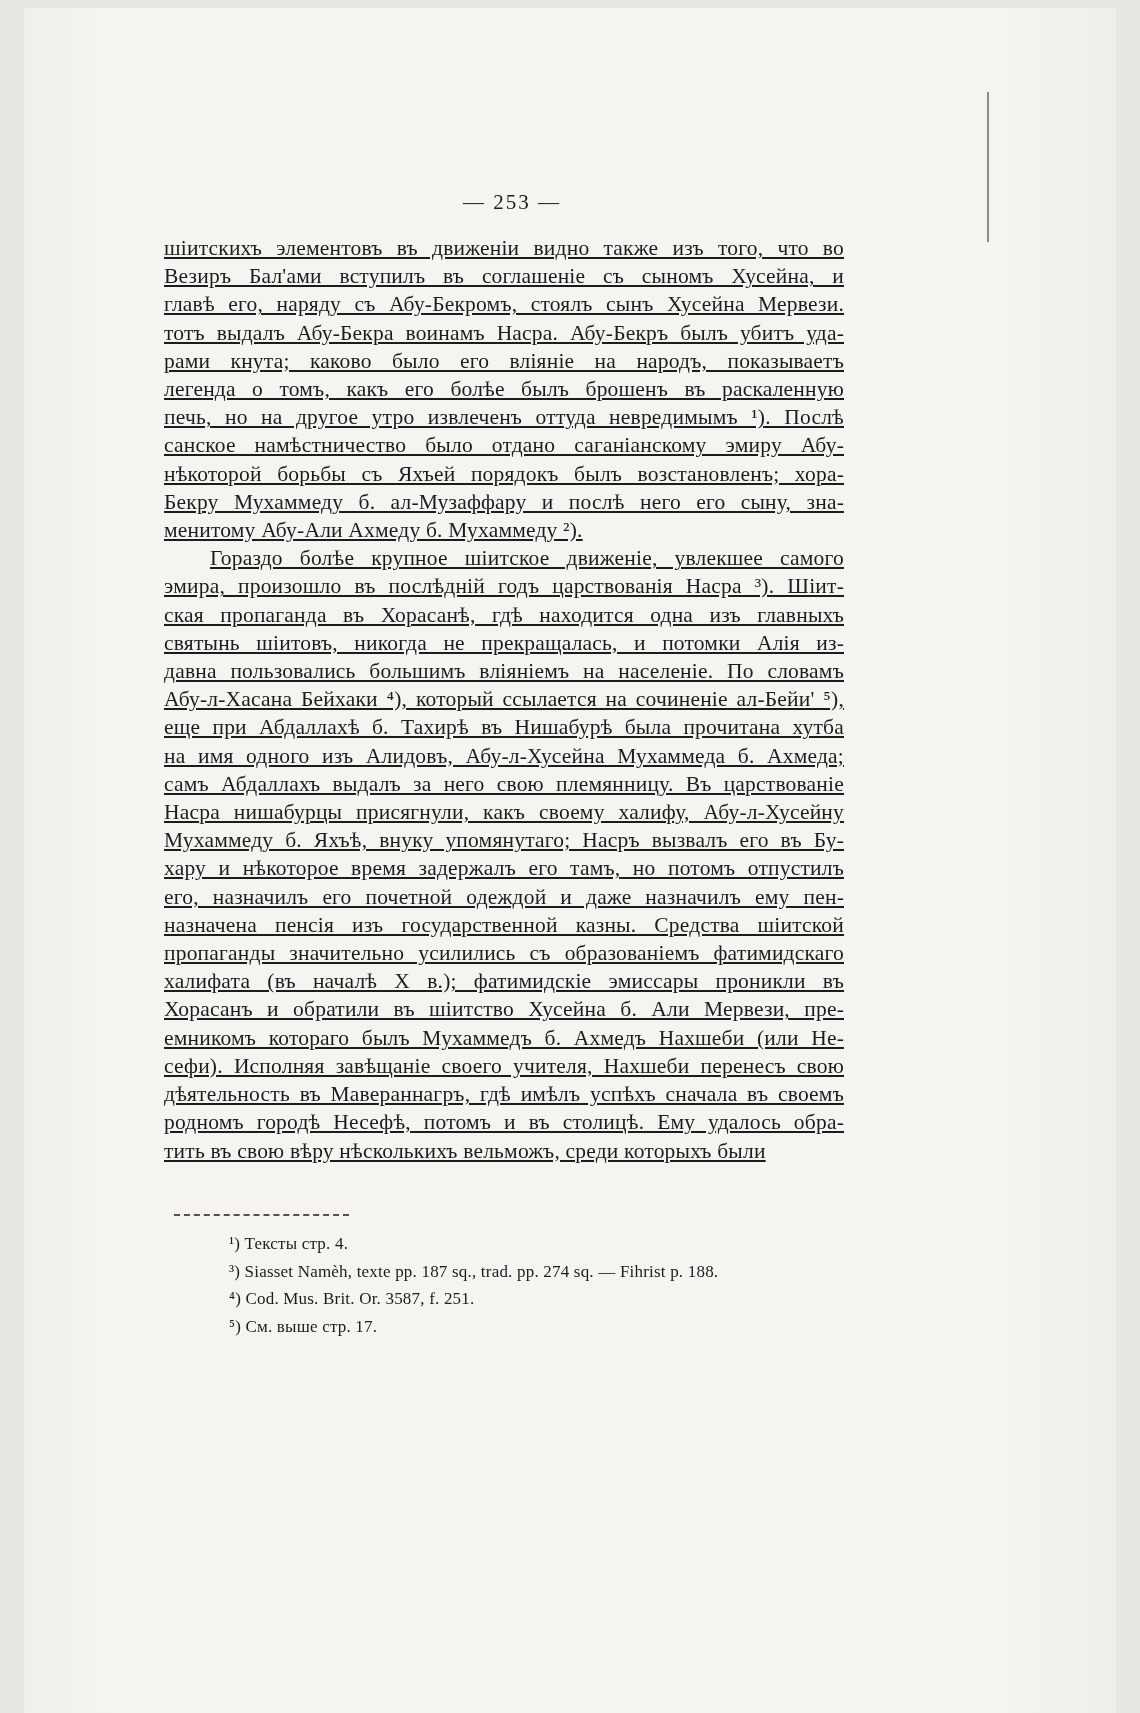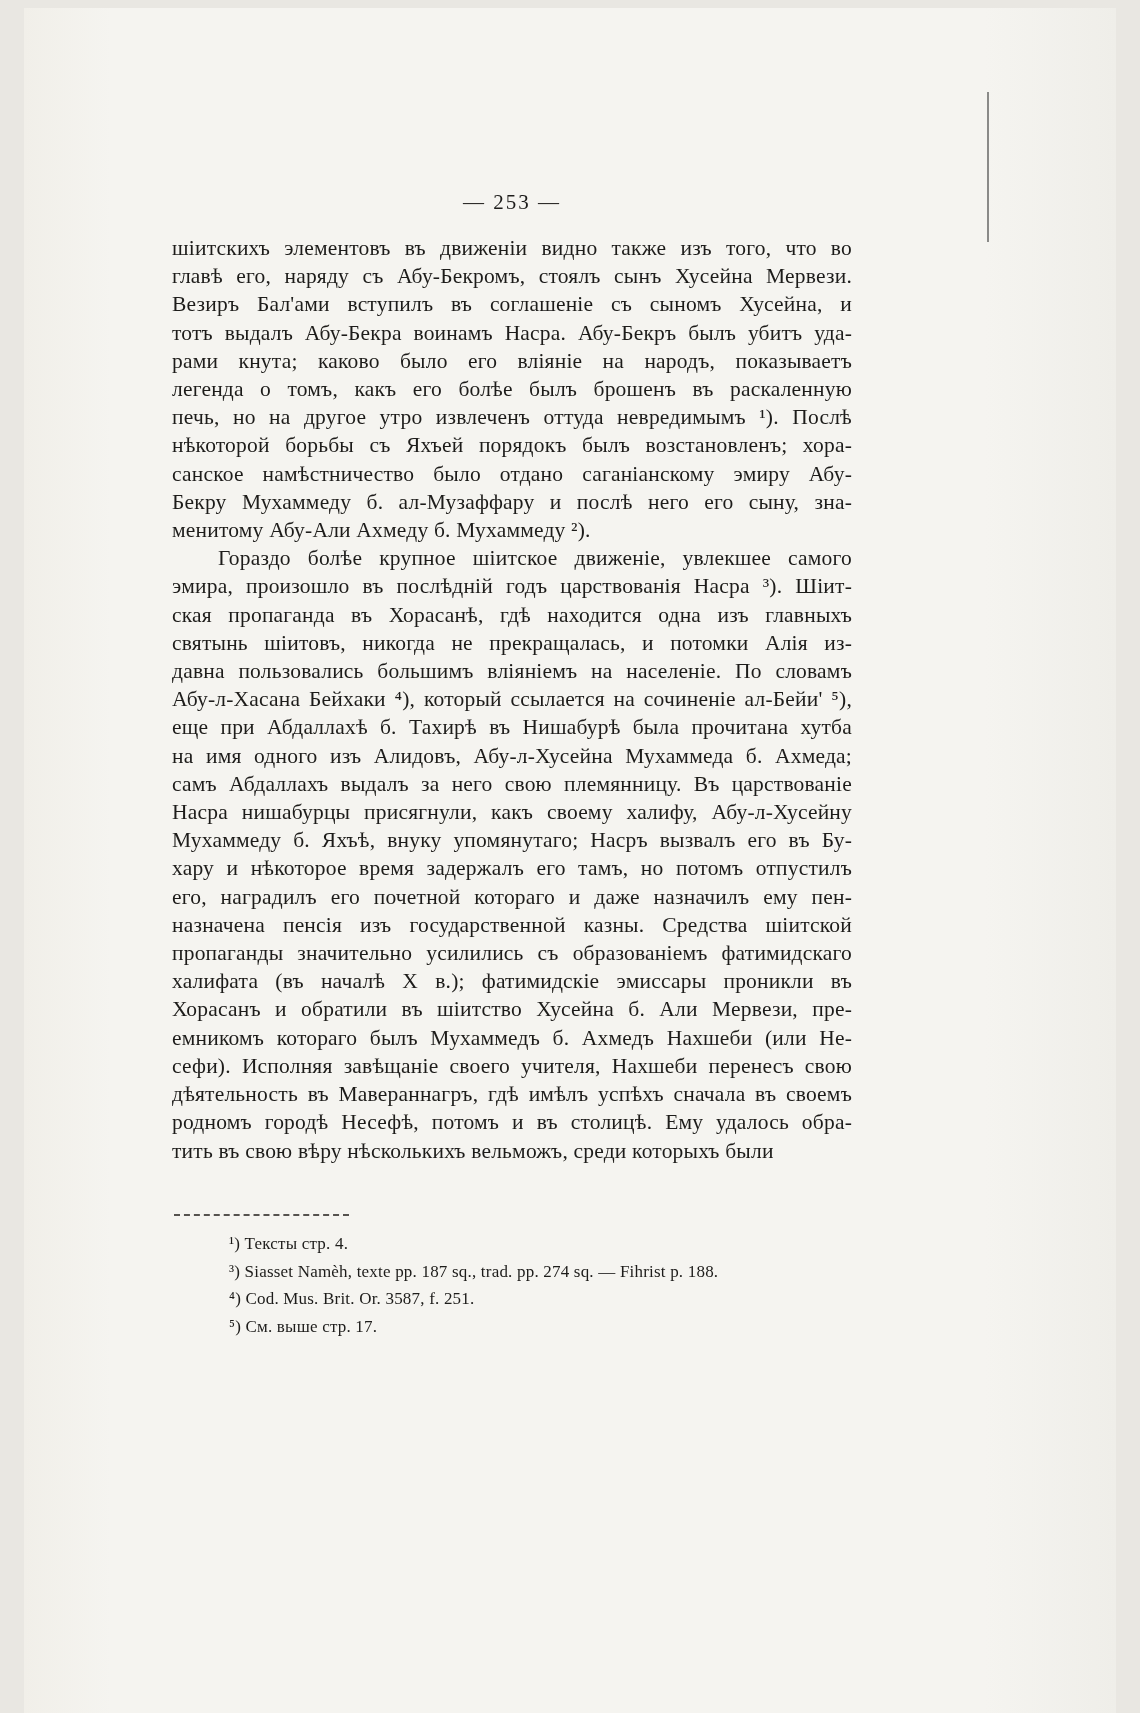--- a/index.html
+++ b/index.html
@@ -31,22 +31,23 @@
     top: 182px;
     left: 148px;
     width: 680px;
     text-align: center;
     font-size: 21px;
     letter-spacing: 2px;
   }
   .body-text {
     position: absolute;
     top: 226px;
-    left: 148px;
+    left: 140px;
     width: 680px;
+    text-decoration: underline;
   }
   .paragraph { margin: 0; }
   .line {
     font-size: 21.5px;
     line-height: 28.2px;
     text-align: justify;
     text-align-last: justify;
     white-space: normal;
     letter-spacing: 0.2px;
   }
@@ -78,45 +79,45 @@
 </style>
 </head>
 <body>
 
 <div class="page">
   <div class="scan-artifact"></div>
   <div class="page-number">— 253 —</div>
   <div class="body-text">
       <div class="paragraph">
         <div class="line">шіитскихъ элементовъ въ движеніи видно также изъ того, что во</div>
+        <div class="line">Везиръ Бал'ами вступилъ въ соглашеніе съ сыномъ Хусейна, и</div>
         <div class="line">главѣ его, наряду съ Абу-Бекромъ, стоялъ сынъ Хусейна Мервези.</div>
-        <div class="line">Везиръ Бал'ами вступилъ въ соглашеніе съ сыномъ Хусейна, и</div>
         <div class="line">тотъ выдалъ Абу-Бекра воинамъ Насра. Абу-Бекръ былъ убитъ уда-</div>
         <div class="line">рами кнута; каково было его вліяніе на народъ, показываетъ</div>
         <div class="line">легенда о томъ, какъ его болѣе былъ брошенъ въ раскаленную</div>
         <div class="line">печь, но на другое утро извлеченъ оттуда невредимымъ ¹). Послѣ</div>
+        <div class="line">санское намѣстничество было отдано саганіанскому эмиру Абу-</div>
         <div class="line">нѣкоторой борьбы съ Яхъей порядокъ былъ возстановленъ; хора-</div>
-        <div class="line">санское намѣстничество было отдано саганіанскому эмиру Абу-</div>
         <div class="line">Бекру Мухаммеду б. ал-Музаффару и послѣ него его сыну, зна-</div>
         <div class="line last">менитому Абу-Али Ахмеду б. Мухаммеду ²).</div>
       </div>
       <div class="paragraph">
         <div class="line indent">Гораздо болѣе крупное шіитское движеніе, увлекшее самого</div>
         <div class="line">эмира, произошло въ послѣдній годъ царствованія Насра ³). Шіит-</div>
         <div class="line">ская пропаганда въ Хорасанѣ, гдѣ находится одна изъ главныхъ</div>
         <div class="line">святынь шіитовъ, никогда не прекращалась, и потомки Алія из-</div>
         <div class="line">давна пользовались большимъ вліяніемъ на населеніе. По словамъ</div>
         <div class="line">Абу-л-Хасана Бейхаки ⁴), который ссылается на сочиненіе ал-Бейи' ⁵),</div>
         <div class="line">еще при Абдаллахѣ б. Тахирѣ въ Нишабурѣ была прочитана хутба</div>
         <div class="line">на имя одного изъ Алидовъ, Абу-л-Хусейна Мухаммеда б. Ахмеда;</div>
         <div class="line">самъ Абдаллахъ выдалъ за него свою племянницу. Въ царствованіе</div>
         <div class="line">Насра нишабурцы присягнули, какъ своему халифу, Абу-л-Хусейну</div>
         <div class="line">Мухаммеду б. Яхъѣ, внуку упомянутаго; Насръ вызвалъ его въ Бу-</div>
         <div class="line">хару и нѣкоторое время задержалъ его тамъ, но потомъ отпустилъ</div>
-        <div class="line">его, наградилъ его почетной котораго и даже назначилъ ему пен-</div>
+        <div class="line">его, назначилъ его почетной одеждой и даже назначилъ ему пен-</div>
         <div class="line">назначена пенсія изъ государственной казны. Средства шіитской</div>
         <div class="line">пропаганды значительно усилились съ образованіемъ фатимидскаго</div>
         <div class="line">халифата (въ началѣ X в.); фатимидскіе эмиссары проникли въ</div>
         <div class="line">Хорасанъ и обратили въ шіитство Хусейна б. Али Мервези, пре-</div>
         <div class="line">емникомъ котораго былъ Мухаммедъ б. Ахмедъ Нахшеби (или Не-</div>
         <div class="line">сефи). Исполняя завѣщаніе своего учителя, Нахшеби перенесъ свою</div>
         <div class="line">дѣятельность въ Мавераннагръ, гдѣ имѣлъ успѣхъ сначала въ своемъ</div>
         <div class="line">родномъ городѣ Несефѣ, потомъ и въ столицѣ. Ему удалось обра-</div>
         <div class="line last">тить въ свою вѣру нѣсколькихъ вельможъ, среди которыхъ были</div>
       </div>

